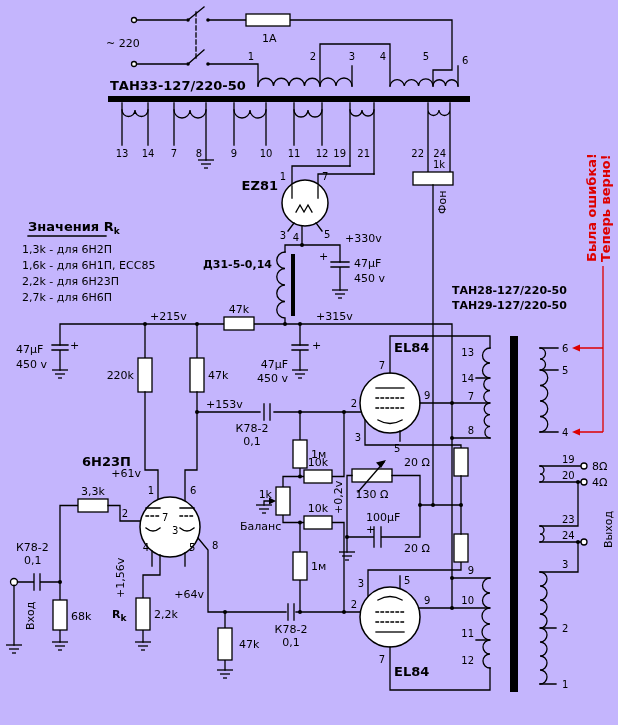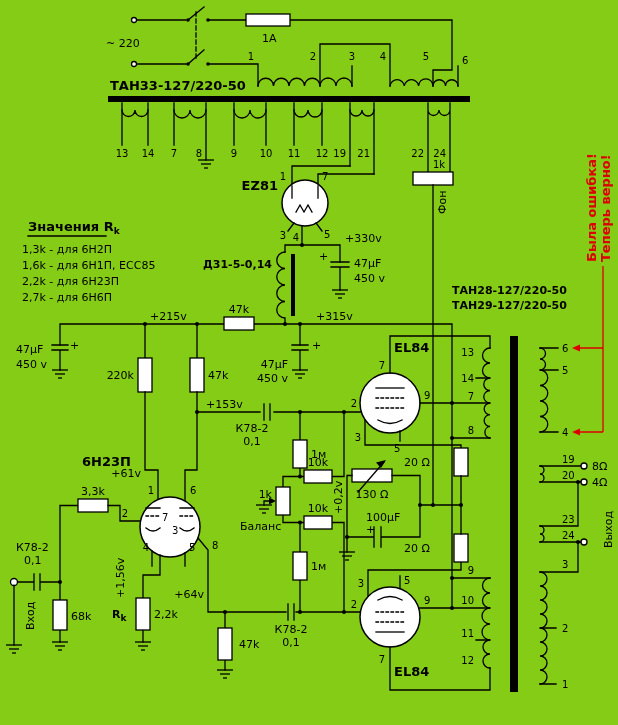--- a/index.html
+++ b/index.html
@@ -1,17 +1,17 @@
 <!DOCTYPE html>
 <html><head>
 <meta charset="utf-8">
 <title>Tube Amplifier Schematic</title>
 <style>
   html,body{margin:0;padding:0;background:#fff}
-  .page{width:618px;height:725px;background:#84cc16;position:relative}
+  .page{width:618px;height:725px;background:#c4b5fd;position:relative}
   svg{display:block;font-family:"DejaVu Sans",sans-serif}
   text{font-size:11px;fill:#000}
   .f10{font-size:10px}
   .f13{font-size:13px}
   .b{font-weight:bold}
   .w{fill:none;stroke:#000;stroke-width:1.3;stroke-linecap:square}
   .dash{stroke-dasharray:4 3}
   .gdash{stroke-dasharray:2.5 2.5}
   .box{fill:#fff;stroke:#000;stroke-width:1.3}
   .blk{fill:#000;stroke:none}

